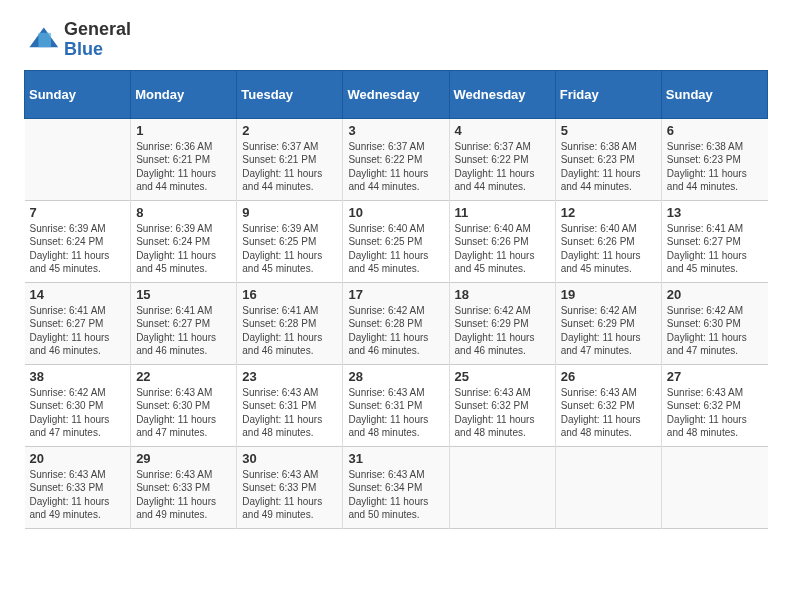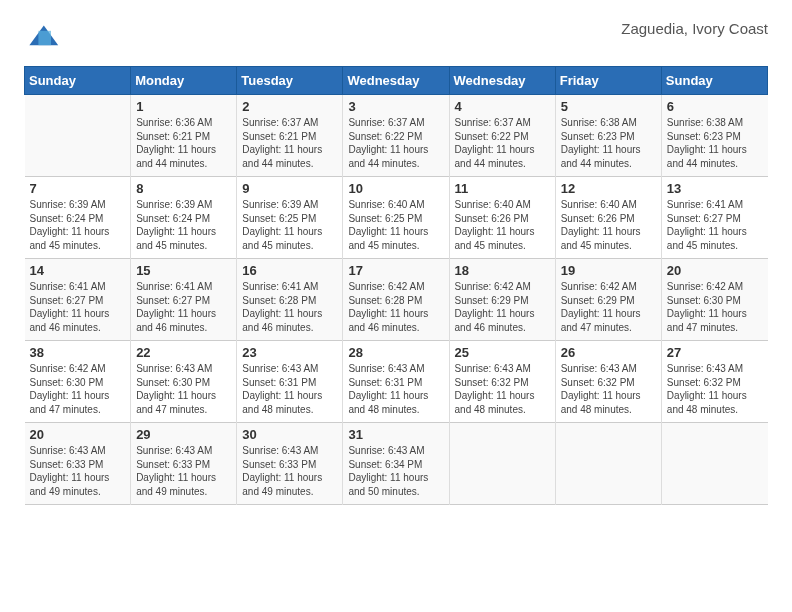--- a/index.html
+++ b/index.html
@@ -61,21 +61,21 @@
     table {
       width: 100%;
       border-collapse: collapse;
       table-layout: fixed;
     }
     thead tr th {
       background-color: #2a6db5;
       color: #fff;
       font-size: 13px;
       font-weight: bold;
-      padding: 6px 4px;
+      padding: 16px 4px;
       text-align: left;
       border: 1px solid #1a5a9a;
     }
     tbody tr {
       border-bottom: 1px solid #ccc;
     }
     tbody tr:nth-child(odd) {
       background-color: #f9f9f9;
     }
     tbody tr:nth-child(even) {
@@ -107,23 +107,26 @@
 </head>
 <body>
 
 <div class="page">
   <div class="header">
     <div class="logo">
       <svg class="logo-icon" viewBox="0 0 40 40">
         <polygon points="22,6 38,28 6,28" fill="#2a6db5"></polygon>
         <polygon points="16,12 30,12 30,28 16,28" fill="#5ab0e0" opacity="0.7"></polygon>
       </svg>
+      <div class="logo-text">
+        <span class="logo-general">General</span>
+        <span class="logo-blue">Blue</span>
+      </div>
     </div>
     <div class="title-block">
-      <div class="location-title">Zaguedia, Ivory Coast</div>
     </div>
   </div>
 
   <table>
     <thead>
       <tr>
         <th>Sunday</th>
         <th>Monday</th>
         <th>Tuesday</th>
         <th>Wednesday</th>

